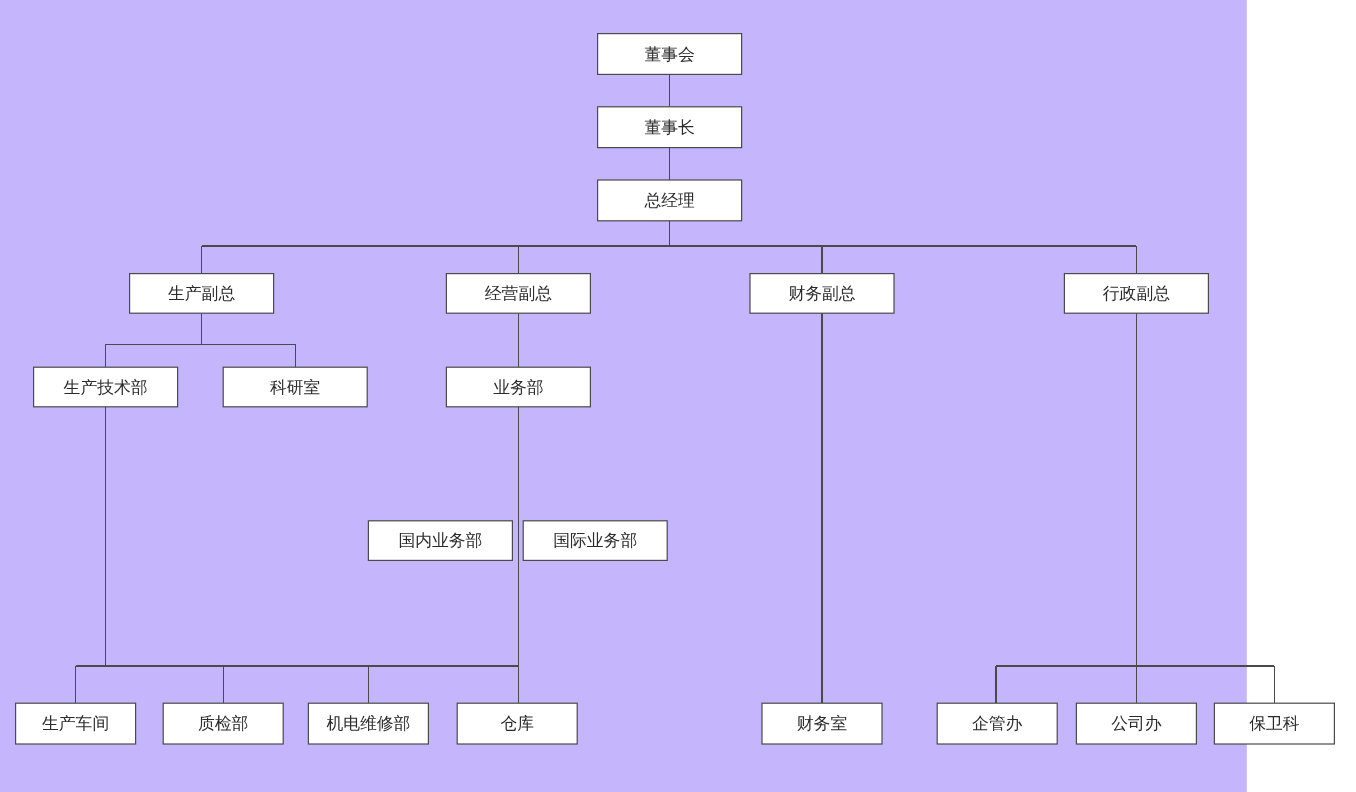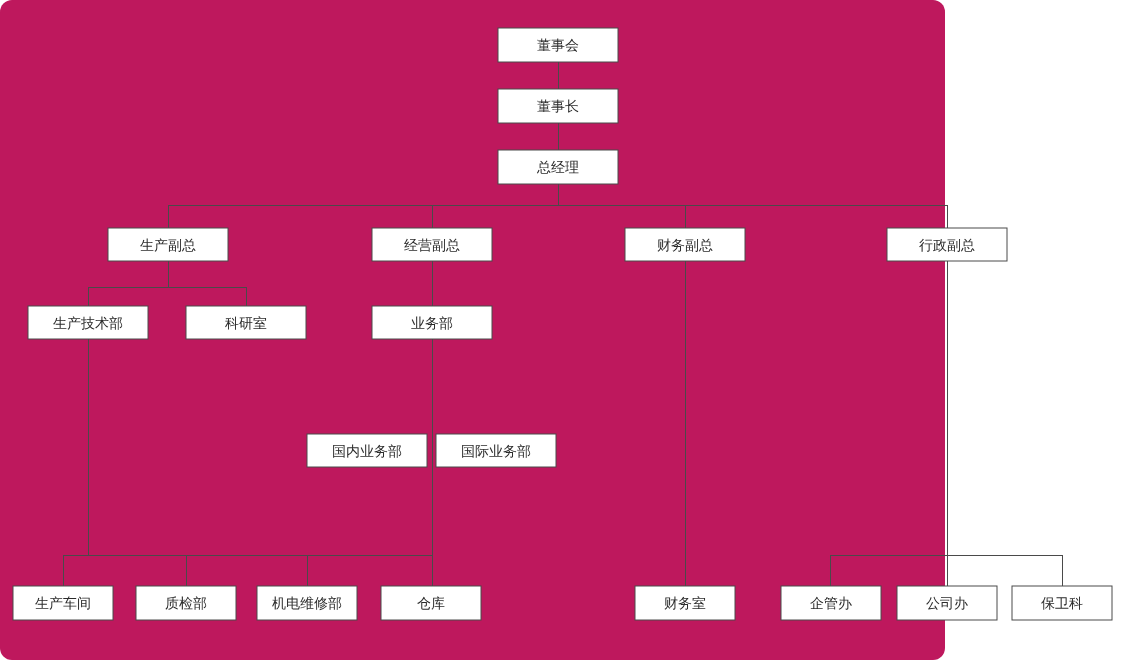--- a/index.html
+++ b/index.html
@@ -9,24 +9,23 @@
     background: #ffffff;
   }
   body {
     width: 1130px;
     height: 660px;
     font-family: "DejaVu Sans", "Liberation Sans", sans-serif;
     overflow: hidden;
   }
   #org-chart-root {
     position: relative;
-    width: 945px;
+    width: 1039px;
     height: 660px;
-    background: #be185d;
-    border-radius: 12px;
+    background: #c4b5fd;
   }
   svg.chart-canvas {
     position: absolute;
     left: 0;
     top: 0;
     width: 1130px;
     height: 660px;
     display: block;
   }
   .node-box {

